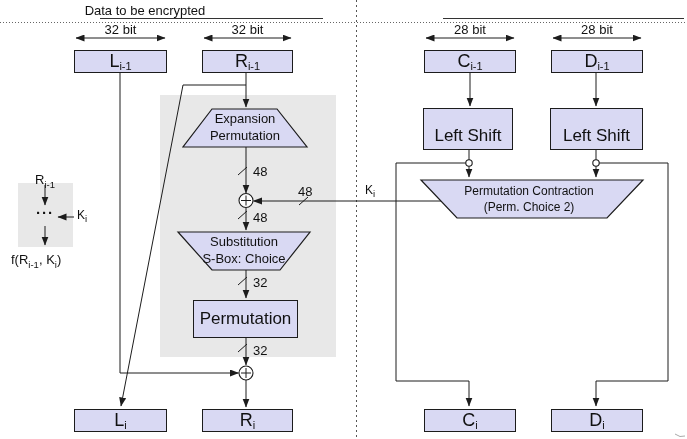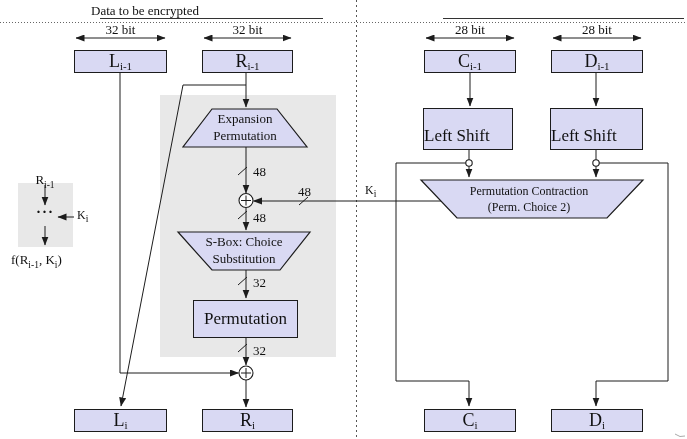--- a/index.html
+++ b/index.html
@@ -1,21 +1,21 @@
 <!DOCTYPE html>
 <html style="--box-fill: #d9d9f3; --box-border: #1c1c1c; --panel-fill: #e8e8e8; --line: #1c1c1c; --text: #111111; --bg: #ffffff;"><head>
 <meta charset="utf-8">
 <style>
   :root{
     --box-fill:#d9d9f3; --box-border:#1c1c1c; --panel-fill:#e8e8e8;
     --line:#1c1c1c; --text:#111111; --bg:#ffffff;
   }
   html,body{margin:0;padding:0;background:#fff}
   .stage{position:relative;width:687px;height:439px;background:var(--bg);
-         font-family:Liberation Serif, serif;color:var(--text);overflow:hidden}
+         font-family:Liberation Sans, sans-serif;color:var(--text);overflow:hidden}
   svg.layer{position:absolute;left:0;top:0}
   .wire{stroke:var(--line);stroke-width:1;fill:none}
   .shape{fill:var(--box-fill);stroke:var(--box-border);stroke-width:1.2}
   .panel{fill:var(--panel-fill);stroke:none}
   .xorc{fill:#ffffff;stroke:var(--line);stroke-width:1.1}
   .ahp{fill:var(--line);stroke:none}
   .underline{stroke:#333;stroke-width:1}
   .dotline{stroke:#666;stroke-width:1;stroke-dasharray:1 2}
   .dashline{stroke:#555;stroke-width:1;stroke-dasharray:2 3}
   .faint{stroke:#aaaaaa;fill:none;stroke-width:1}
@@ -23,21 +23,21 @@
   .c{text-align:center}
   .two{line-height:17px;white-space:nowrap}
   sub{line-height:0}
   .lbl sub{font-size:9.5px}
   .reg{position:absolute;height:21px;background:var(--box-fill);border:1px solid var(--box-border);
        display:flex;align-items:center;justify-content:center;font-size:18px}
   .reg sub{font-size:11px;transform:translateY(4px)}
   .permbox{position:absolute;background:var(--box-fill);border:1px solid var(--box-border);
        display:flex;align-items:center;justify-content:center;font-size:17px}
   .shiftbox{position:absolute;height:37px;background:var(--box-fill);border:1px solid var(--box-border);
-       display:flex;align-items:flex-end;justify-content:flex-start;font-size:17px;padding-bottom:3px}
+       display:flex;align-items:flex-end;justify-content:center;font-size:17px;padding-bottom:3px}
   .dots{font-size:15px;font-weight:bold;letter-spacing:1px}
 </style>
 </head>
 <body>
 
 <div class="stage">
 
   <svg class="layer" width="687" height="439" viewBox="0 0 687 439">
     <defs>
       <marker id="ah" markerWidth="10" markerHeight="8" refX="8.5" refY="3.5" orient="auto" markerUnits="userSpaceOnUse">
@@ -151,22 +151,22 @@
   <div class="reg" style="left:551px;top:409px;width:90px">
       <span>D</span>
       <sub>i</sub>
     </div>
 
   <div class="lbl c two" style="left:183px;top:110px;width:124px">
     <div>Expansion</div>
     <div>Permutation</div>
   </div>
   <div class="lbl c two" style="left:178px;top:233px;width:132px">
+    <div>Substitution</div>
     <div>S-Box: Choice</div>
-    <div>Substitution</div>
   </div>
   <div class="permbox" style="left:193px;top:300px;width:103px;height:36px">
     <span>Permutation</span>
   </div>
   <div class="shiftbox" style="left:423px;top:108px;width:88px">
     <span>Left Shift</span>
   </div>
   <div class="shiftbox" style="left:550px;top:108px;width:91px">
     <span>Left Shift</span>
   </div>

